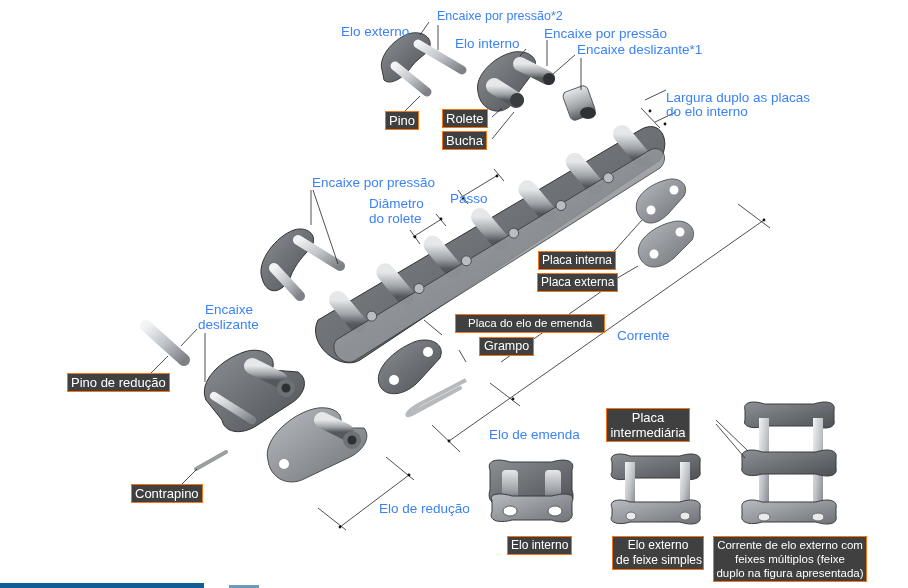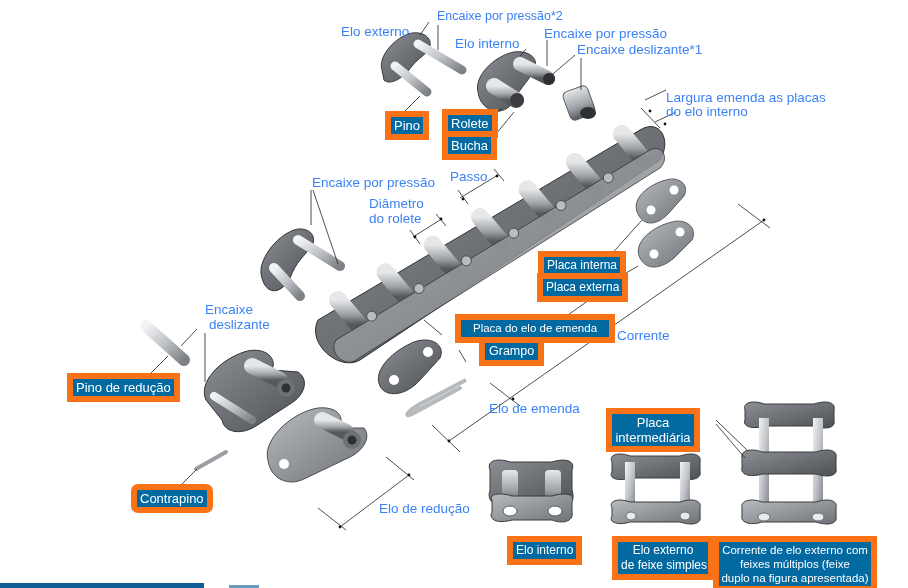--- a/index.html
+++ b/index.html
@@ -1,19 +1,19 @@
 <!DOCTYPE html>
 <html><head>
   <meta charset="utf-8">
   <style>
     html, body { margin: 0; padding: 0; background: #ffffff; }
     body { width: 908px; height: 588px; position: relative; overflow: hidden; font-family: "Liberation Sans", sans-serif; }
     #stage { position: absolute; left: 0; top: 0; width: 908px; height: 588px; }
     .lbl { position: absolute; font-size: 13.5px; color: #3b82f6; line-height: 15px; white-space: nowrap; }
-    .tag { position: absolute; background: #0369a1; color: #ffffff; font-size: 13px; line-height: 15px; padding: 1px 3px; white-space: nowrap; border: 6px solid #f97316; }
+    .tag { position: absolute; background: #404040; color: #ffffff; font-size: 13px; line-height: 15px; padding: 1px 3px; white-space: nowrap; border: 1px solid #f97316; }
     .tag.center { text-align: center; }
     .footer-bar { position: absolute; left: 0; top: 583px; width: 204px; height: 5px; background: #0d5f95; }
     .footer-mark { position: absolute; left: 229px; top: 585px; width: 30px; height: 3px; background: #6a9bbd; }
   </style>
 </head>
 <body>
 
 <svg id="stage" viewBox="0 0 908 588" xmlns="http://www.w3.org/2000/svg">
   <defs>
     <linearGradient id="pinGrad" x1="0" y1="0" x2="1" y2="1">
@@ -219,41 +219,41 @@
       <circle cx="340" cy="527" r="1.4"></circle>
       <circle cx="409" cy="475" r="1.4"></circle>
   </g>
 </svg>
 
 <div class="lbl" style="left:341px;top:24px;">Elo externo</div>
 <div class="lbl" style="left:437px;top:9px;font-size:12.5px;">Encaixe por pressão*2</div>
 <div class="lbl" style="left:455px;top:36px;">Elo interno</div>
 <div class="lbl" style="left:544px;top:26px;">Encaixe por pressão</div>
 <div class="lbl" style="left:577px;top:42px;">Encaixe deslizante*1</div>
-<div class="lbl" style="left:666px;top:90px;">Largura emenda as placas</div>
+<div class="lbl" style="left:666px;top:90px;">Largura duplo as placas</div>
 <div class="lbl" style="left:666px;top:104px;">do elo interno</div>
 <div class="lbl" style="left:312px;top:175px;">Encaixe por pressão</div>
-<div class="lbl" style="left:450px;top:169px;">Passo</div>
+<div class="lbl" style="left:450px;top:191px;">Passo</div>
 <div class="lbl" style="left:369px;top:196px;">Diâmetro</div>
 <div class="lbl" style="left:369px;top:211px;">do rolete</div>
 <div class="lbl" style="left:205px;top:302px;">Encaixe</div>
-<div class="lbl" style="left:209px;top:317px;">deslizante</div>
+<div class="lbl" style="left:198px;top:317px;">deslizante</div>
 <div class="lbl" style="left:617px;top:328px;">Corrente</div>
-<div class="lbl" style="left:489px;top:401px;">Elo de emenda</div>
+<div class="lbl" style="left:489px;top:427px;">Elo de emenda</div>
 <div class="lbl" style="left:379px;top:501px;">Elo de redução</div>
 
 <div class="tag" style="left:385px;top:111px;">Pino</div>
 <div class="tag" style="left:442px;top:109px;">Rolete</div>
 <div class="tag" style="left:442px;top:131px;">Bucha</div>
 <div class="tag" style="left:538px;top:251px;font-size:12px;">Placa interna</div>
 <div class="tag" style="left:537px;top:273px;font-size:12px;">Placa externa</div>
 <div class="tag" style="left:455px;top:314px;font-size:11.5px;padding:1px 12px;">Placa do elo de emenda</div>
 <div class="tag" style="left:479px;top:337px;font-size:12.5px;padding:1px 4px;">Grampo</div>
 <div class="tag" style="left:67px;top:373px;">Pino de redução</div>
-<div class="tag" style="left:131px;top:484px;border-radius:7px;">Contrapino</div>
+<div class="tag" style="left:131px;top:484px;">Contrapino</div>
 <div class="tag center" style="left:606px;top:408px;width:76px;">
   <div>Placa</div>
   <div>intermediária</div>
 </div>
 <div class="tag" style="left:507px;top:536px;font-size:12px;">Elo interno</div>
 <div class="tag center" style="left:612px;top:536px;width:84px;font-size:12px;">
   <div>Elo externo</div>
   <div>de feixe simples</div>
 </div>
 <div class="tag center" style="left:713px;top:536px;width:148px;font-size:11.5px;line-height:14px;padding:1px 2px;">

